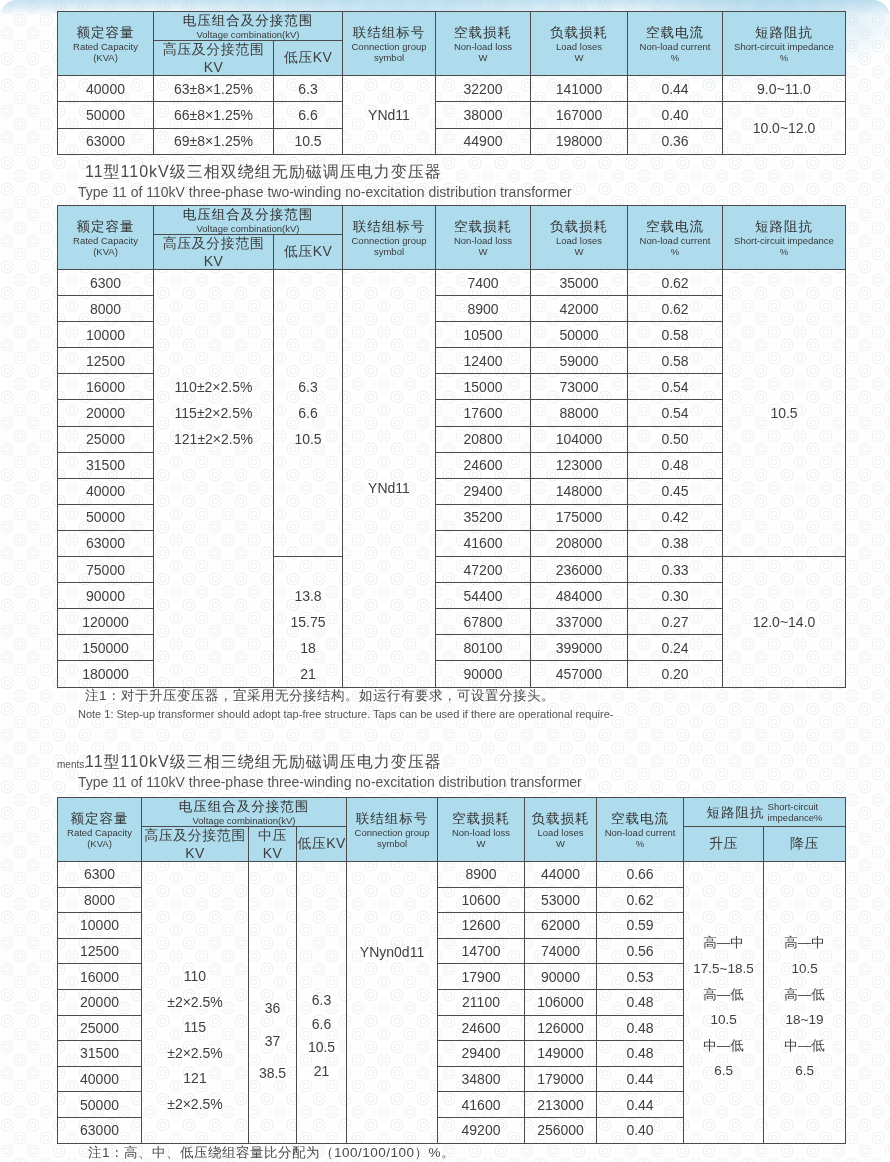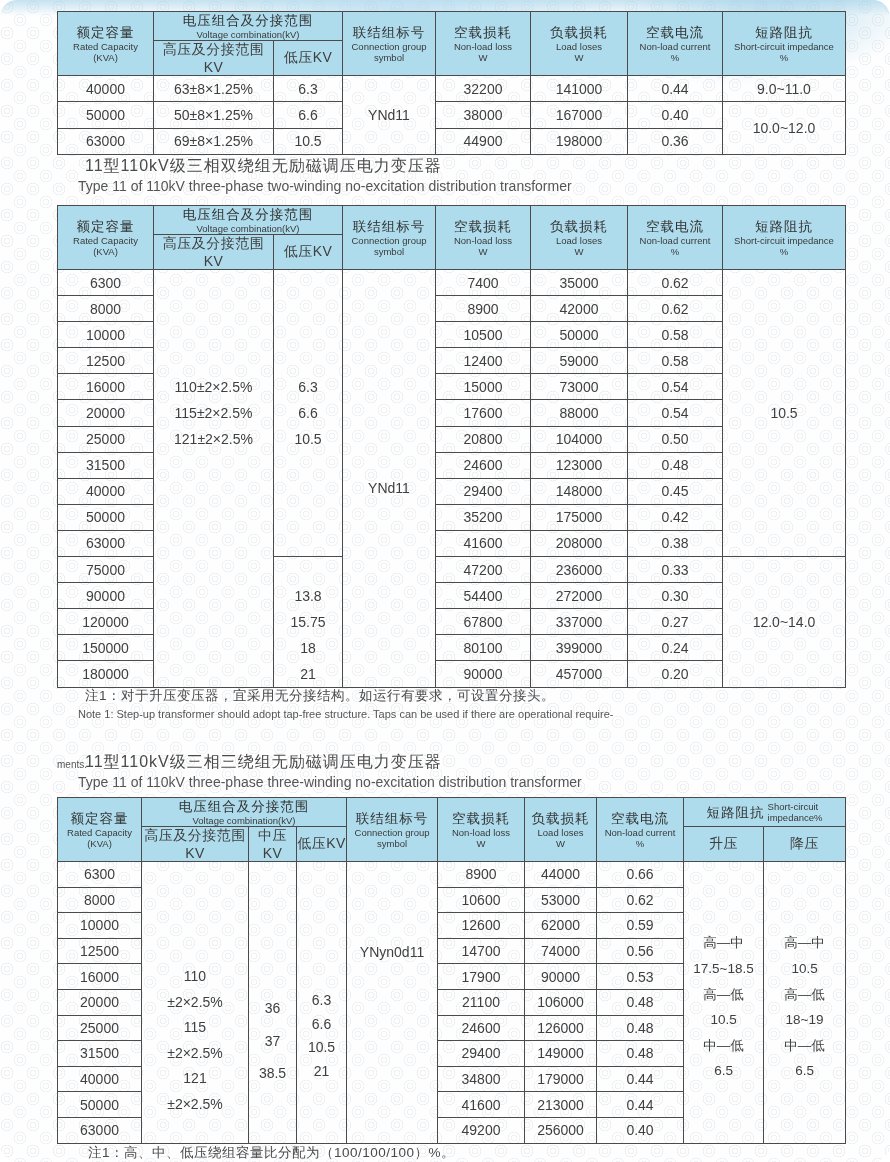--- a/index.html
+++ b/index.html
@@ -144,39 +144,39 @@
       <td>63±8×1.25%</td>
       <td>6.3</td>
       <td rowspan="3">YNd11</td>
       <td>32200</td>
       <td>141000</td>
       <td>0.44</td>
       <td>9.0~11.0</td>
     </tr>
     <tr class="d">
       <td>50000</td>
-      <td>50±8×1.25%</td>
+      <td>66±8×1.25%</td>
       <td>6.6</td>
       <td>38000</td>
       <td>167000</td>
       <td>0.40</td>
       <td rowspan="2">10.0~12.0</td>
     </tr>
     <tr class="d">
       <td>63000</td>
       <td>69±8×1.25%</td>
       <td>10.5</td>
       <td>44900</td>
       <td>198000</td>
       <td>0.36</td>
     </tr>
   </tbody>
     </table>
 
-  <div class="titleblock" style="top:155px;">
+  <div class="titleblock" style="top:161px;">
     <div class="title-zh">11型110kV级三相双绕组无励磁调压电力变压器</div>
     <div class="title-en">Type 11 of 110kV three-phase two-winding no-excitation distribution transformer</div>
   </div>
 
   <table class="t" id="t2">
     <colgroup>
         <col style="width:96px">
         <col style="width:120px">
         <col style="width:69px">
         <col style="width:93px">
@@ -314,21 +314,21 @@
         <div>21</div>
       </td>
       <td>47200</td>
       <td>236000</td>
       <td>0.33</td>
       <td rowspan="5">12.0~14.0</td>
     </tr>
     <tr class="d">
       <td>90000</td>
       <td>54400</td>
-      <td>272000</td>
+      <td>484000</td>
       <td>0.30</td>
     </tr>
     <tr class="d">
       <td>120000</td>
       <td>67800</td>
       <td>337000</td>
       <td>0.27</td>
     </tr>
     <tr class="d">
       <td>150000</td>

